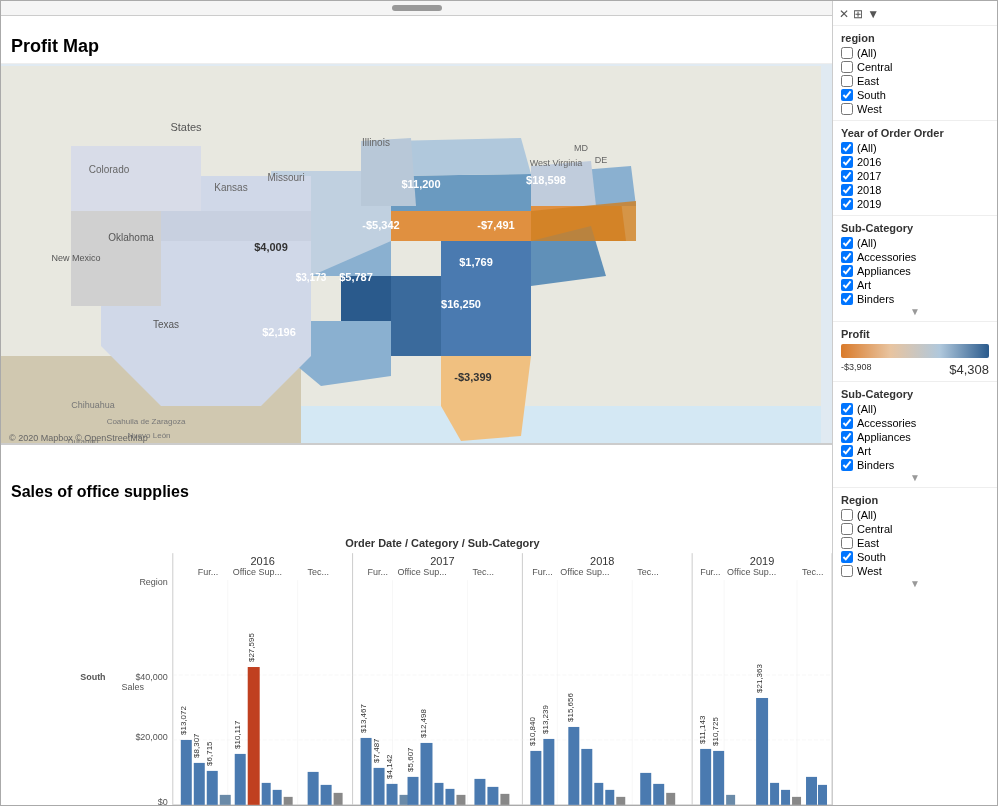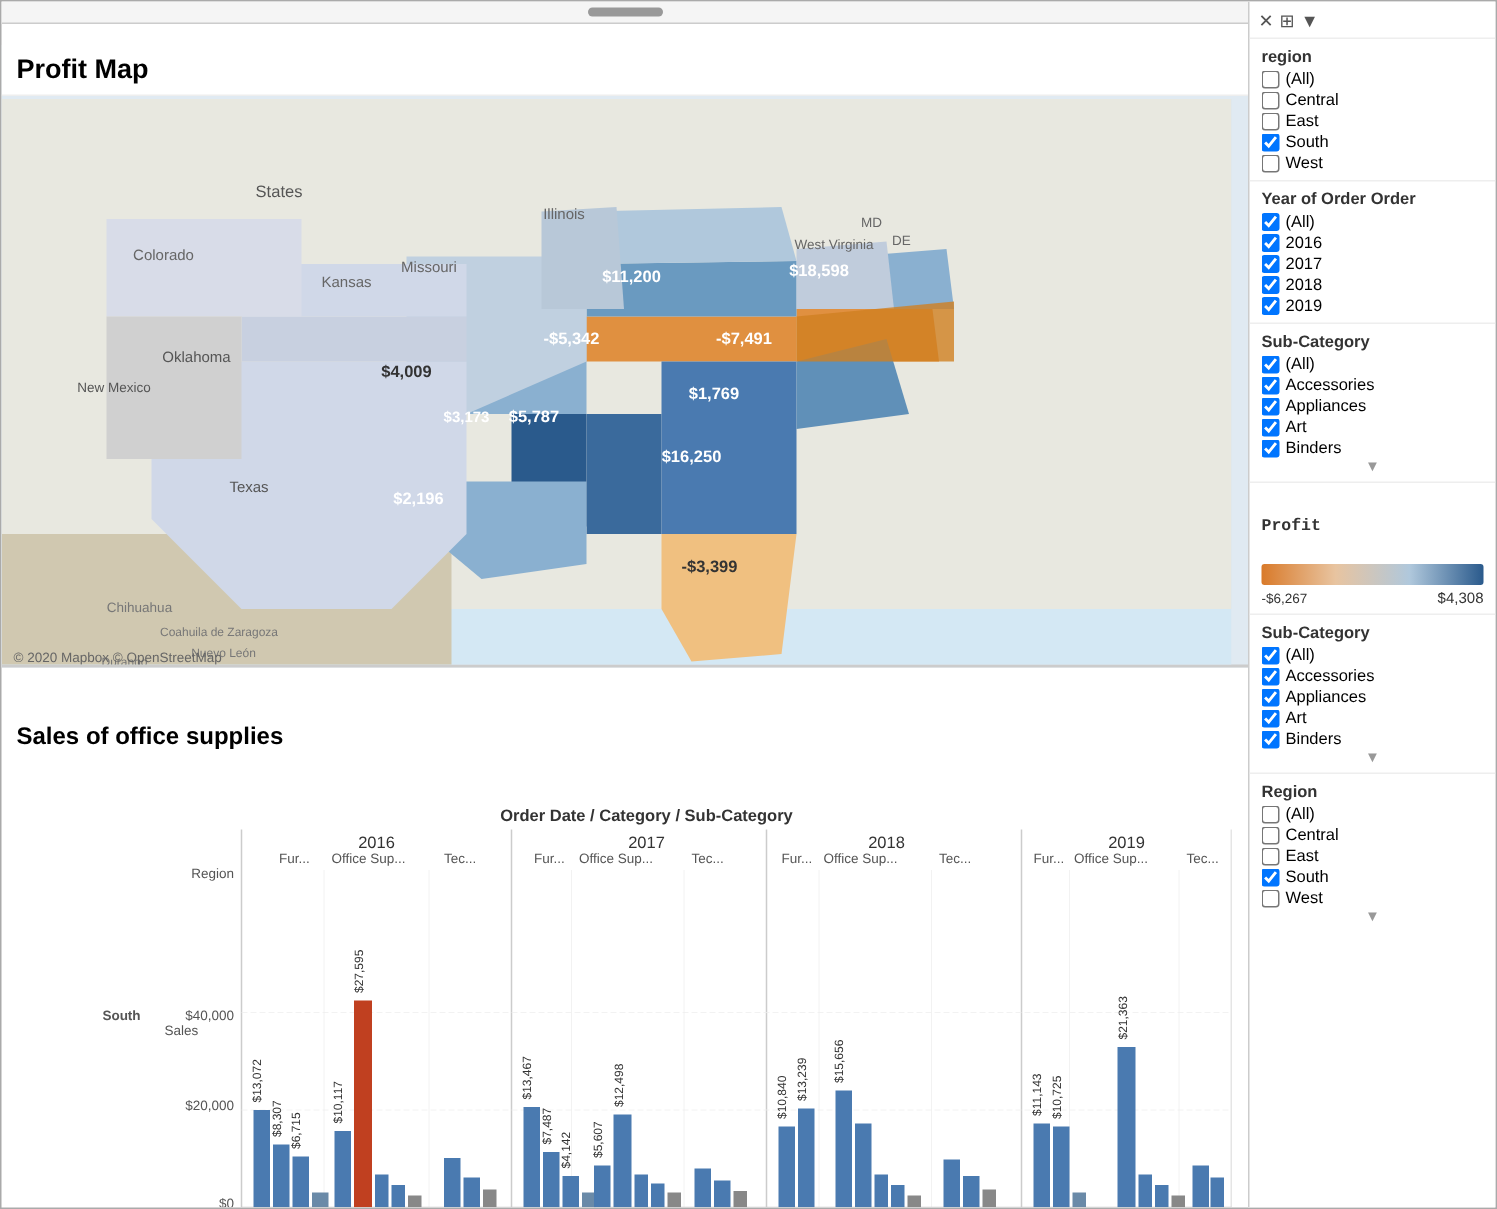--- a/index.html
+++ b/index.html
@@ -99,21 +99,21 @@
         <text x="45" y="388" font-size="8" fill="#777" text-anchor="middle">Sinaloa</text>
         <text x="82" y="378" font-size="8" fill="#777" text-anchor="middle">Durango</text>
 
         <text x="8" y="375" font-size="9" fill="#666">© 2020 Mapbox © OpenStreetMap</text>
       </svg>
     </div>
 
     <div style="flex:1; display:flex; flex-direction:column; overflow:hidden;">
       <div style="font-size:16px; font-weight:bold; padding:24px 10px;">Sales of office supplies</div>
 
-      <div style="flex:1; overflow:hidden; display:flex;">
+      <div style="flex:1; overflow:hidden; display:flex;padding-left:12px;">
 
         <svg viewBox="0 0 820 320" style="width:820px; height:320px; overflow:hidden;">
 
           <text x="430" y="22" font-size="11" fill="#333" text-anchor="middle" font-weight="bold">Order Date / Category / Sub-Category</text>
 
           <text x="250" y="40" font-size="11" fill="#333" text-anchor="middle">2016</text>
           <text x="430" y="40" font-size="11" fill="#333" text-anchor="middle">2017</text>
           <text x="590" y="40" font-size="11" fill="#333" text-anchor="middle">2018</text>
           <text x="750" y="40" font-size="11" fill="#333" text-anchor="middle">2019</text>
 
@@ -344,25 +344,25 @@
       </div>
       <div style="display:flex; align-items:center; padding:1px 0;">
         <input type="checkbox" checked="" style="margin-right: 4px; width: 12px; height: 12px;">
         <label>Binders</label>
       </div>
 
       <div style="text-align:center; color:#999; font-size:10px;">▼</div>
     </div>
 
     <div style="padding:4px 8px; border-top:1px solid #eee;">
-      <div style="font-weight:bold; font-size:11px; color:#333; margin:19px 0;font-family:Liberation Mono, monospace;">Profit</div>
+      <div style="font-weight:bold; font-size:11px; color:#333; margin:2px 0;">Profit</div>
       <div style="height:14px; background:linear-gradient(to right, #d97a2a, #e8c4a0, #b0c8dc, #2a5a8c); border-radius:2px; margin:4px 0;"></div>
       <div style="display:flex; justify-content:space-between;">
-        <span style="font-size:9px; color:#333;">-$6,267</span>
-        <span style="font-size:10px; color:#333;">$4,308</span>
+        <span style="font-size:9px; color:#333;">-$3,908</span>
+        <span style="font-size:13px; color:#333;">$4,308</span>
       </div>
     </div>
 
     <div style="padding:4px 8px; border-top:1px solid #eee;">
       <div style="font-weight:bold; font-size:11px; color:#333; margin:2px 0;">Sub-Category</div>
       <div style="display:flex; align-items:center; padding:1px 0;">
         <input type="checkbox" checked="" style="margin-right: 4px; width: 12px; height: 12px;">
         <label>(All)</label>
       </div>
       <div style="display:flex; align-items:center; padding:1px 0;">

